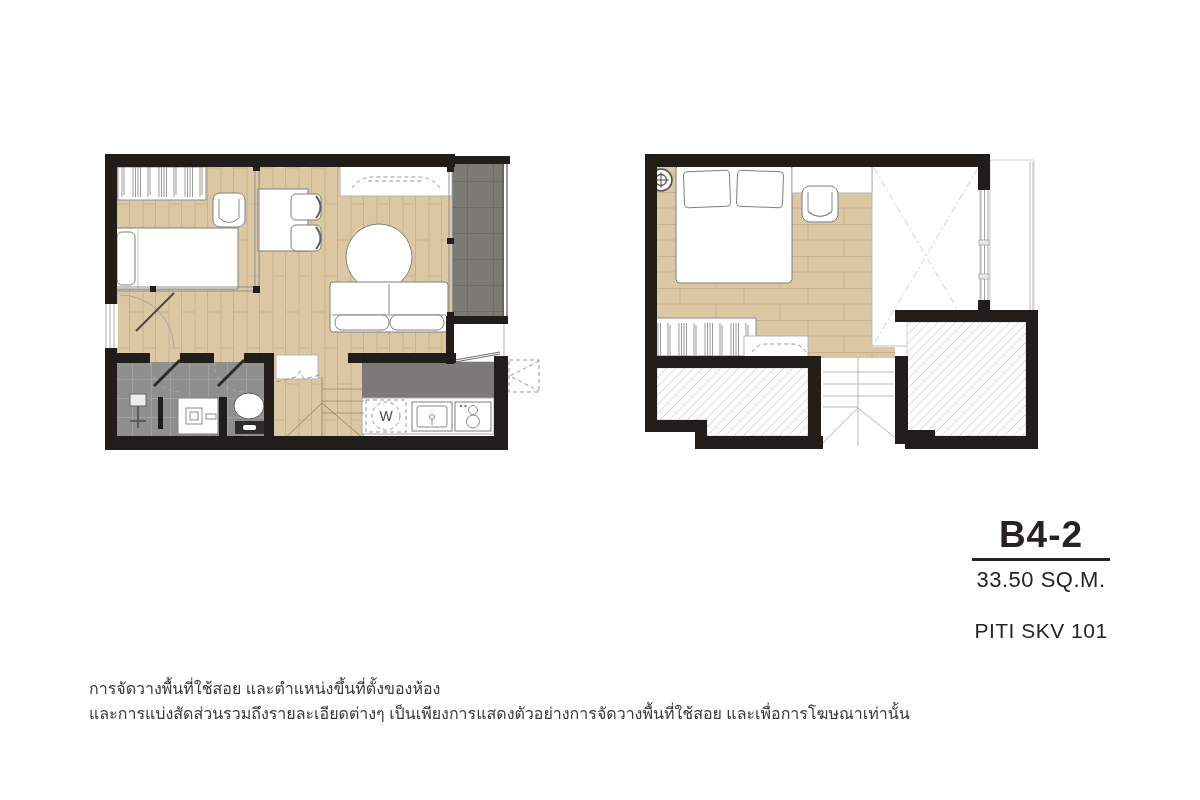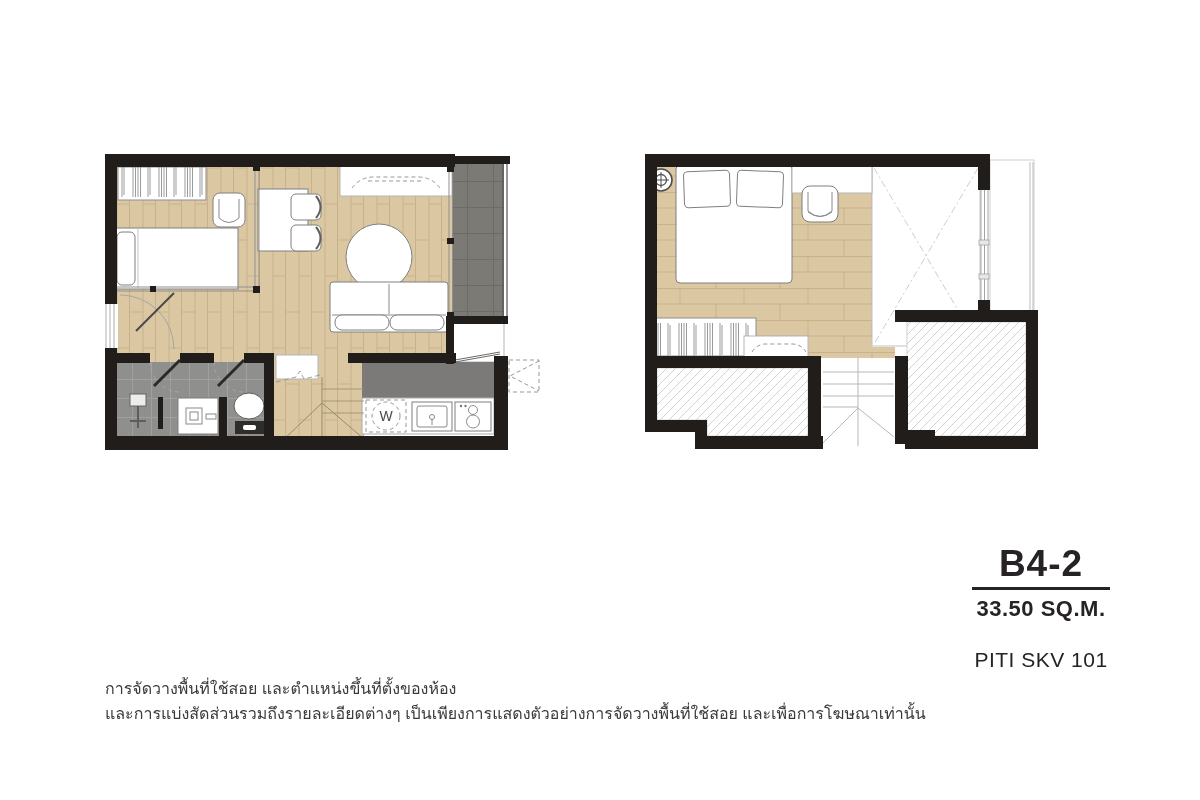--- a/index.html
+++ b/index.html
@@ -8,26 +8,26 @@
   svg{position:absolute;left:0;top:0;}
   .wall{fill:#201d1b;stroke:none;}
   .thin{stroke:#8a8a8a;stroke-width:1;fill:none;}
   .furn{fill:#ffffff;stroke:#7f7f7f;stroke-width:1;}
   .furnlt{fill:#ffffff;stroke:#b5b5b5;stroke-width:1;}
   .dash{stroke:#979797;stroke-width:1;fill:none;stroke-dasharray:4 3;}
   .glass{stroke:#8f8f8f;stroke-width:1;fill:none;}
   .arc{stroke:#a5a5a5;stroke-width:1;fill:none;}
   .tread{stroke:#b7b7b7;stroke-width:1;fill:none;}
   .wlabel{font-family:"Liberation Sans",sans-serif;font-size:14px;fill:#4a4a4a;text-anchor:middle;}
-  .titleblock{position:absolute;left:972px;top:516px;width:138px;text-align:center;color:#262226;margin-top:29px;}
+  .titleblock{position:absolute;left:972px;top:516px;width:138px;text-align:center;color:#262226;}
   .model{font-size:37px;font-weight:bold;letter-spacing:1px;line-height:38px;}
   .divider{height:3px;background:#262226;margin:4px 0 6px 0;}
-  .area{font-size:22px;font-weight:bold;letter-spacing:0.5px;}
+  .area{font-size:22px;font-weight:normal;letter-spacing:0.5px;}
   .project{font-size:21px;font-weight:normal;margin-top:26px;letter-spacing:0.5px;}
-  .disclaimer{position:absolute;left:105px;top:676px;width:1060px;font-size:16px;
+  .disclaimer{position:absolute;left:89px;top:676px;width:1060px;font-size:16px;
               line-height:25px;color:#3a3a3a;}
 </style>
 </head>
 <body>
 
 <div class="page">
 
 <svg width="1200" height="800" viewBox="0 0 1200 800">
   <defs>
     <pattern id="pv" width="26" height="72" patternUnits="userSpaceOnUse">

